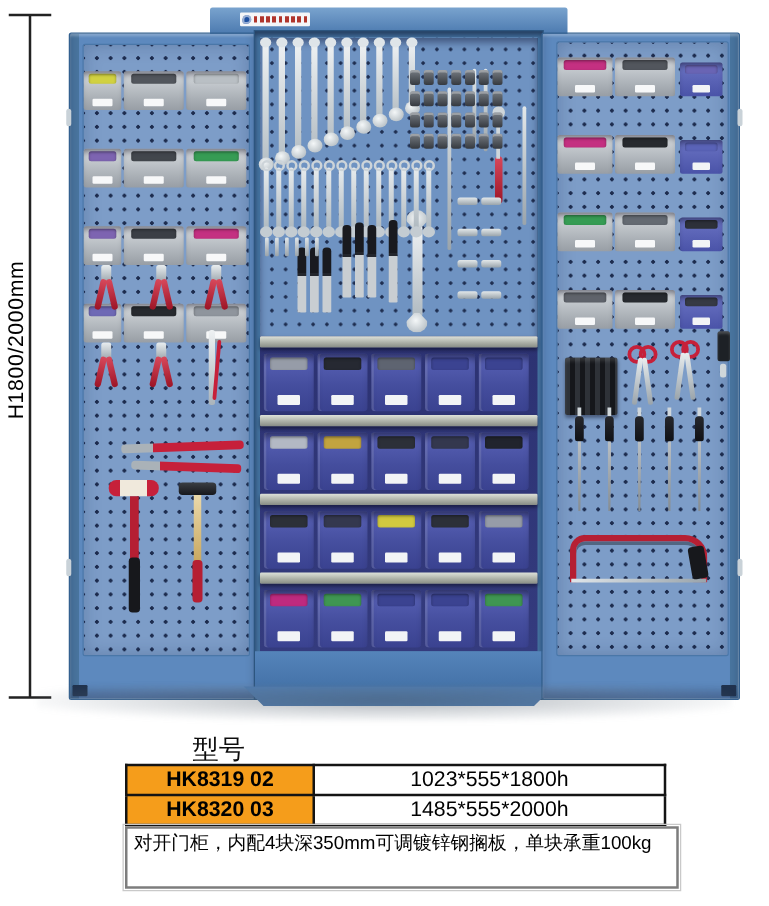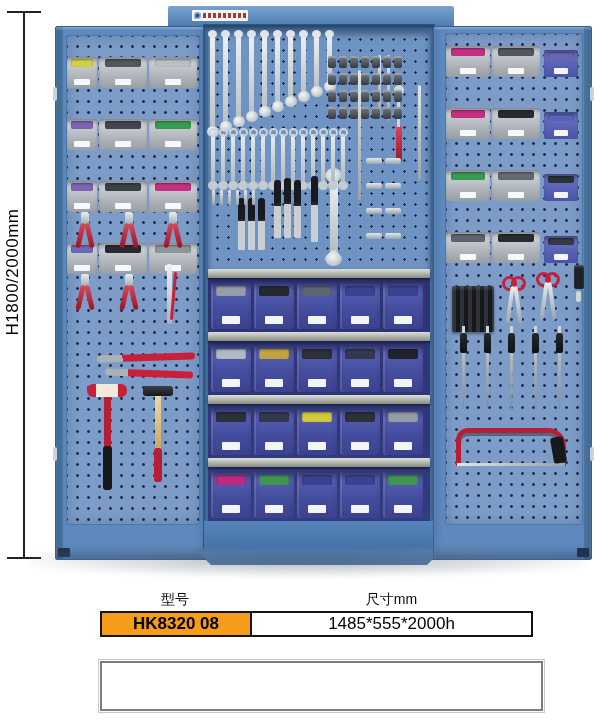--- a/index.html
+++ b/index.html
@@ -165,21 +165,21 @@
         box-shadow:inset 0 2px 2px rgba(255,255,255,.2);}
   .lock::after{content:"";position:absolute;left:2px;top:26px;width:5px;height:11px;border-radius:2px;
         background:#cfd6da;}
   .foot{position:absolute;width:12px;height:9px;background:#20324d;border-radius:1px;}
   .floor-shadow{position:absolute;left:30px;top:549px;width:555px;height:28px;
         background:radial-gradient(ellipse at 50% 40%,rgba(80,92,104,.45),rgba(120,132,144,.18) 55%,transparent 78%);
         filter:blur(2px);}
 
   
   .spec-h{position:absolute;left:100px;top:589px;width:433px;height:21px;display:flex;
-        font-size:14px;color:#0d0d0d;}
+        font-size:21px;color:#0d0d0d;}
   .spec-h .h{text-align:center;line-height:21px;}
   .spec-h .h.model{width:150px;} .spec-h .h.size{width:283px;}
   table.spec-table{position:absolute;left:100px;top:611px;width:433px;border-collapse:collapse;}
   table.spec-table td{border:2px solid #141414;height:22px;text-align:center;vertical-align:middle;
         padding:0;font-size:17px;color:#000;}
   td.model{width:148px;background:#f59d1b;font-weight:bold;}
   td.size{background:#fff;}
   .note{position:absolute;left:100px;top:661px;width:429px;height:42px;border:2px solid #7d7d7d;
         outline:1px solid #c9c9c9;outline-offset:1px;padding:2px 5px;font-size:15px;line-height:20px;
         color:#000;background:#fff;}
@@ -539,27 +539,31 @@
       <div class="lock" style="left:140px;top:238px"></div>
       <div class="foot" style="right:2px;top:521px"></div>
     </div>
 
     <div class="floor-shadow"></div>
   </div>
 
   <div>
     <div class="spec-h">
       <div class="h model">型号</div>
-      <div class="h size">尺寸mm</div>
     </div>
     <table class="spec-table">
       <tbody>
+          <tr>
+        <td class="model">HK8319 02</td>
+        <td class="size">1023*555*1800h</td>
+      </tr>
       <tr>
-        <td class="model">HK8320 08</td>
+        <td class="model">HK8320 03</td>
         <td class="size">1485*555*2000h</td>
       </tr>
     </tbody>
       </table>
     <div class="note">
+      <div>对开门柜，内配4块深350mm可调镀锌钢搁板，单块承重100kg</div>
     </div>
   </div>
 
 </div>
 
 </body></html>

